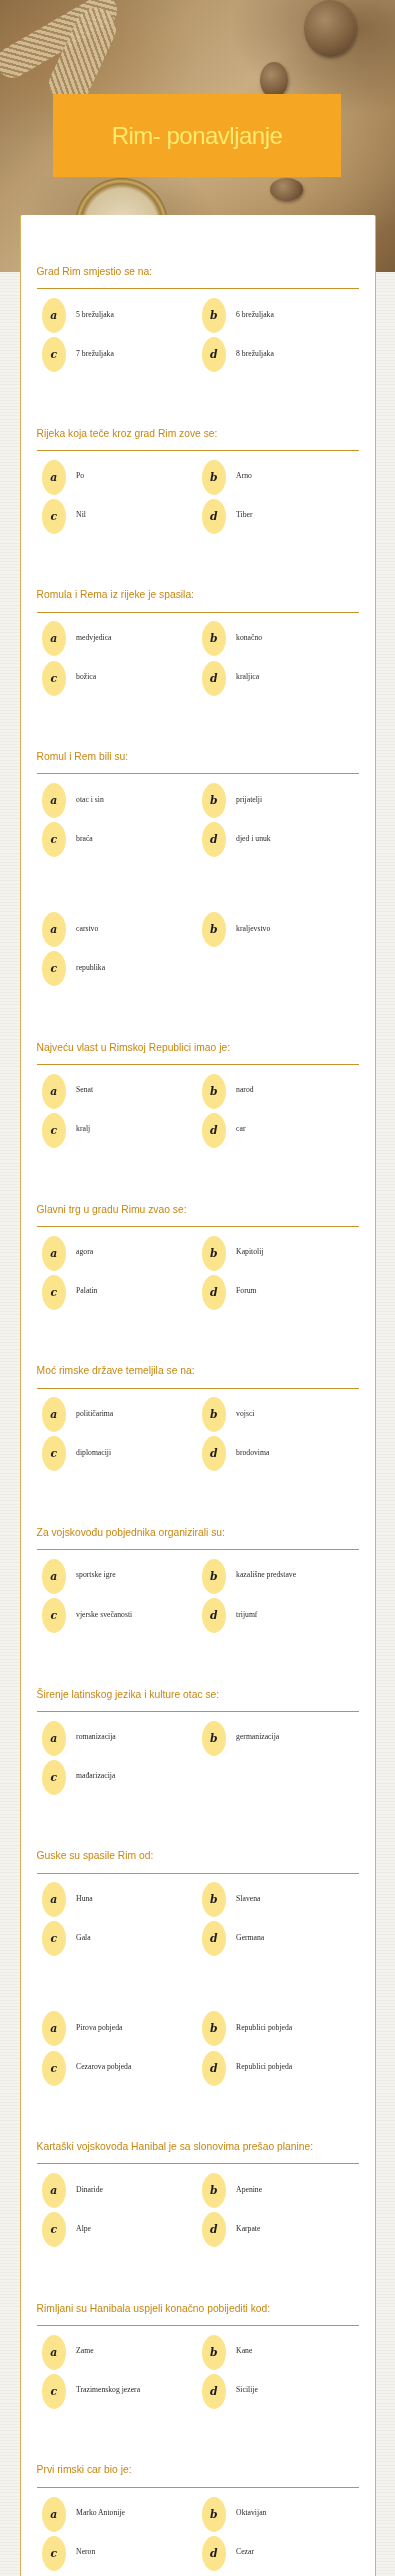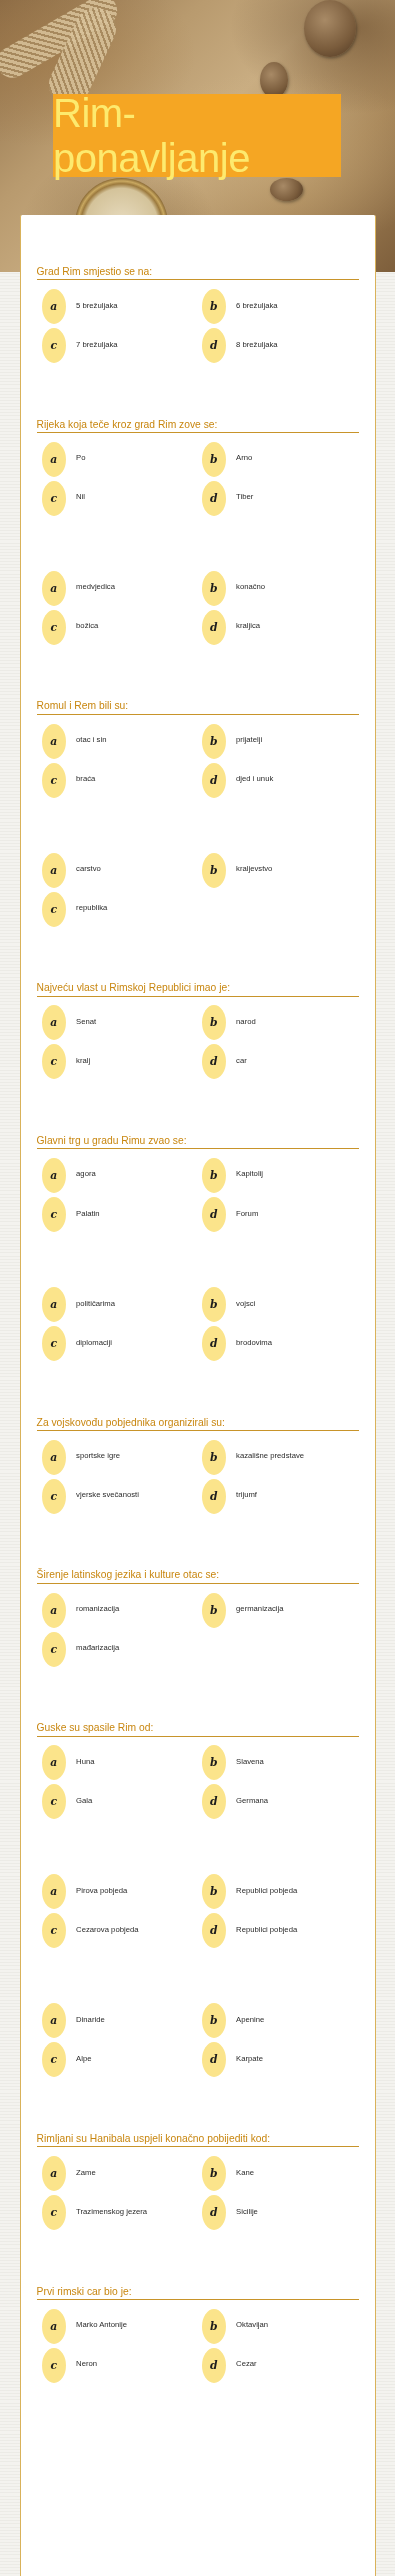--- a/index.html
+++ b/index.html
@@ -35,48 +35,48 @@
     background: repeating-linear-gradient(45deg, #d9c39b 0px, #d9c39b 3.1px, #a88b60 3.1px, #a88b60 5.2px);
     opacity: 0.85;
   }
   .title-box {
     position: absolute; left: 53px; top: 94px; width: 288px; height: 83px;
     background: #f5a623;
     display: flex; align-items: center; justify-content: center;
   }
   .title-box h1 {
     font-family: "Liberation Sans", sans-serif;
-    font-weight: 400; font-size: 40px; color: #fdea6e; letter-spacing: -0.5px;
+    font-weight: 400; font-size: 24px; color: #fdea6e; letter-spacing: -0.5px;
   }
   .card {
     position: absolute; left: 19.6px; top: 215px; width: 356px; height: 2551px;
     background: #ffffff;
     border-left: 0.5px solid #d9b25a; border-right: 0.5px solid #d9b25a; border-bottom: 0.5px solid #d9b25a;
     border-radius: 2.1px 2.1px 0 0;
     padding: 50px 15.5px 0 16px;
   }
   .question { margin-bottom: 0; }
   .q-title {
     font-family: "Liberation Sans", sans-serif;
     font-size: 10.3px; line-height: 13.4px; color: #c8860f;
-    padding-bottom: 1px; border-bottom: 0.5px solid #c8942a;
+    padding-bottom: 10px; border-bottom: 0.5px solid #c8942a;
     margin-bottom: 8.2px;
   }
   .answers { display: grid; grid-template-columns: 160px 160px; row-gap: 3.1px; column-gap: 0; }
   .answer { display: flex; align-items: center; height: 36px; cursor: pointer; padding-left: 5.2px; }
   .badge {
     width: 24px; height: 35px; border-radius: 50%;
     background: #fbe48b;
     display: flex; align-items: center; justify-content: center;
     font-family: "DejaVu Serif", serif; font-style: italic; font-weight: 700;
     font-size: 10.8px; color: #1c1c1c; flex-shrink: 0;
   }
   .answer-text {
     margin-left: 10.3px; font-size: 7.7px; color: #2a2a2a;
-    font-family: Liberation Sans, sans-serif; margin-top: -3.1px;
+    font-family: Liberation Serif, serif; margin-top: -3.1px;
   }
   .spacer { height: 54px; }
 </style>
 </head>
 <body>
 
 <div class="hero">
   <div class="rope" style="left:-10.3px;top:20.6px;width:134px;height:31px;transform:rotate(-30deg);"></div>
   <div class="rope" style="left:62px;top:5.2px;width:41px;height:103px;transform:rotate(25deg);"></div>
   <div class="coin" style="left:304px;top:0px;width:52px;height:57px;"></div>
@@ -128,20 +128,21 @@
           <span class="answer-text">Nil</span>
         </div>
         <div class="answer">
           <span class="badge">d</span>
           <span class="answer-text">Tiber</span>
         </div>
       </div>
     <div class="spacer"></div>
   </div>
     <div class="question">
+    <div class="q-title">Romula i Rema iz rijeke je spasila:</div>
     <div class="answers">
         <div class="answer">
           <span class="badge">a</span>
           <span class="answer-text">medvjedica</span>
         </div>
         <div class="answer">
           <span class="badge">b</span>
           <span class="answer-text">konačno</span>
         </div>
         <div class="answer">
@@ -232,20 +233,21 @@
           <span class="answer-text">Palatin</span>
         </div>
         <div class="answer">
           <span class="badge">d</span>
           <span class="answer-text">Forum</span>
         </div>
       </div>
     <div class="spacer"></div>
   </div>
     <div class="question">
+    <div class="q-title">Moć rimske države temeljila se na:</div>
     <div class="answers">
         <div class="answer">
           <span class="badge">a</span>
           <span class="answer-text">političarima</span>
         </div>
         <div class="answer">
           <span class="badge">b</span>
           <span class="answer-text">vojsci</span>
         </div>
         <div class="answer">
@@ -336,20 +338,21 @@
           <span class="answer-text">Cezarova pobjeda</span>
         </div>
         <div class="answer">
           <span class="badge">d</span>
           <span class="answer-text">Republici pobjeda</span>
         </div>
       </div>
     <div class="spacer"></div>
   </div>
     <div class="question">
+    <div class="q-title">Kartaški vojskovođa Hanibal je sa slonovima prešao planine:</div>
     <div class="answers">
         <div class="answer">
           <span class="badge">a</span>
           <span class="answer-text">Dinaride</span>
         </div>
         <div class="answer">
           <span class="badge">b</span>
           <span class="answer-text">Apenine</span>
         </div>
         <div class="answer">

